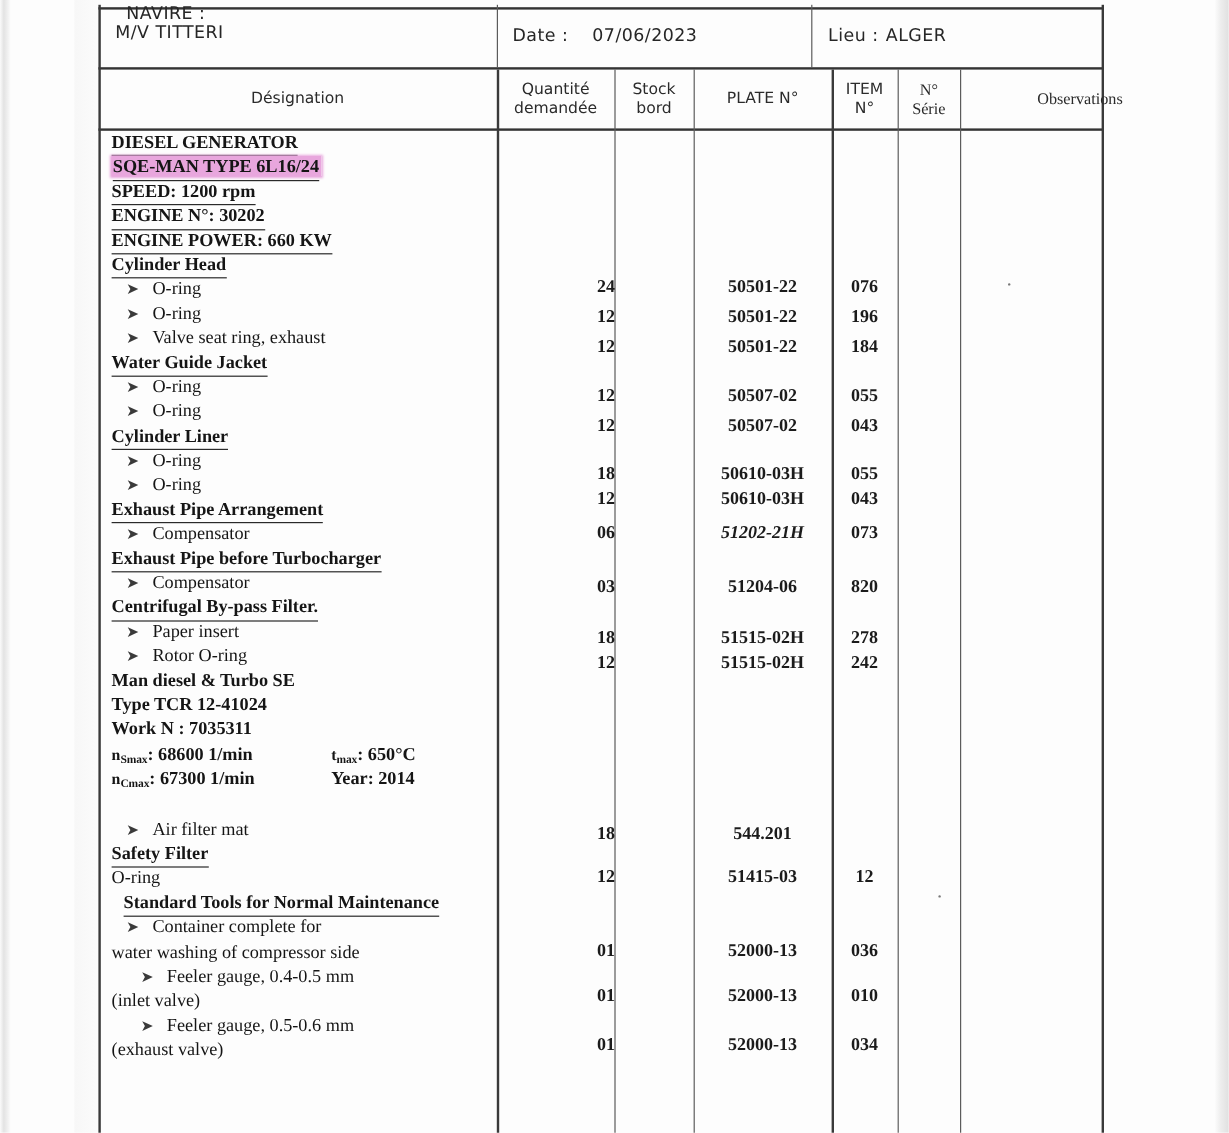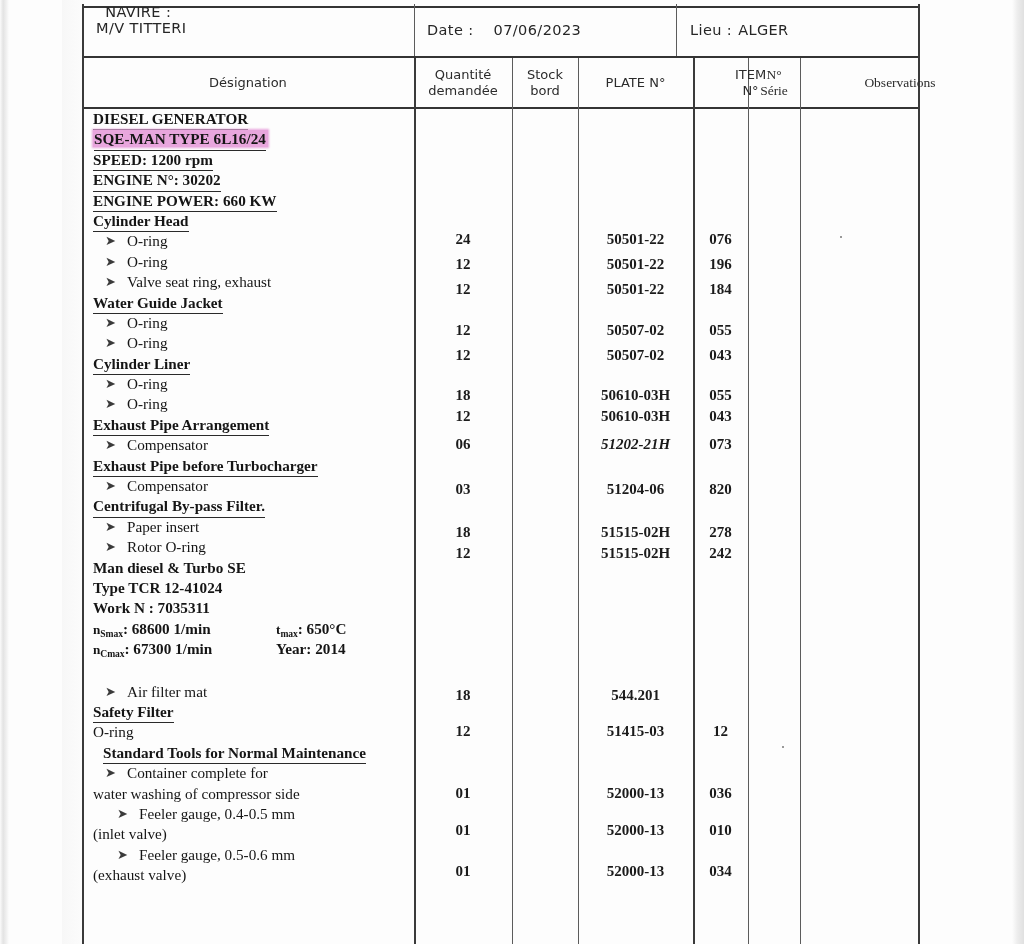--- a/index.html
+++ b/index.html
@@ -194,21 +194,21 @@
   
   .datacell {
     position: absolute;
     font-family: "Liberation Serif", serif;
     font-weight: bold;
     font-size: 15px;
     color: #1b1b1b;
     text-align: center;
     white-space: nowrap;
   }
-  .datacell.qty   { width: 96px; }
+  .datacell.qty   { width: 96px; padding-left: 42px; }
   .datacell.plate { width: 114px; }
   .datacell.item  { width: 54px; }
 
   
   .speck {
     position: absolute;
     width: 2px; height: 2px;
     background: #777;
     border-radius: 50%;
   }
@@ -263,21 +263,21 @@
         <span>Quantité</span>
         <span>demandée</span>
       </div>
       <div class="colhead" style="left:430px; width:66px;">
         <span>Stock</span>
         <span>bord</span>
       </div>
       <div class="colhead" style="left:496px; width:115px;">
         <span>PLATE N°</span>
       </div>
-      <div class="colhead" style="left:641px; width:55px;">
+      <div class="colhead" style="left:611px; width:55px;">
         <span>ITEM</span>
         <span>N°</span>
       </div>
       <div class="colhead serif" style="left:666px; width:52px;">
         <span>N°</span>
         <span>Série</span>
       </div>
       <div class="colhead serif" style="left:759px; width:118px;">
         <span>Observations</span>
       </div>

